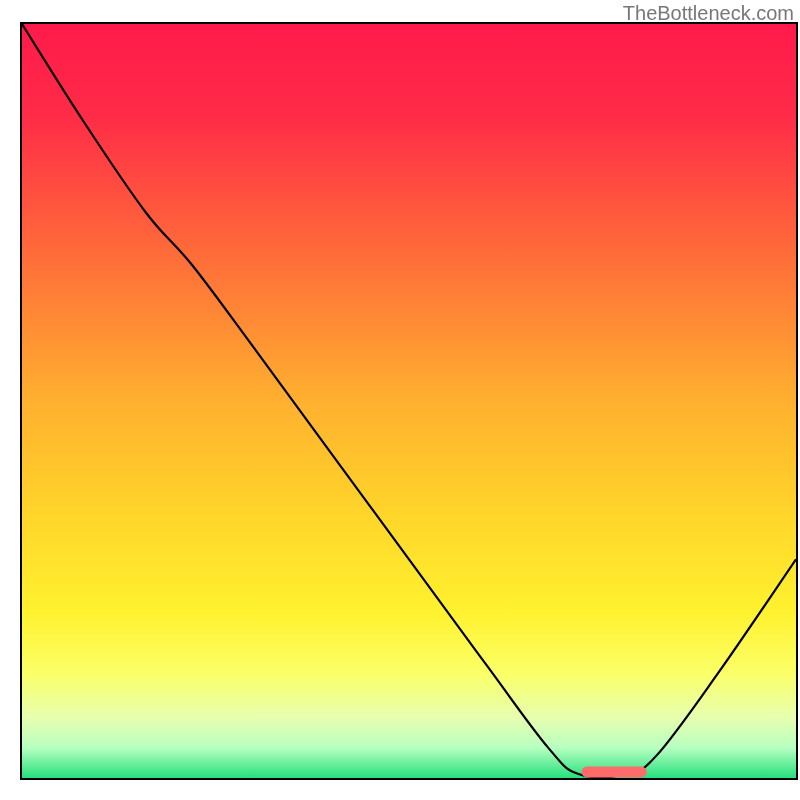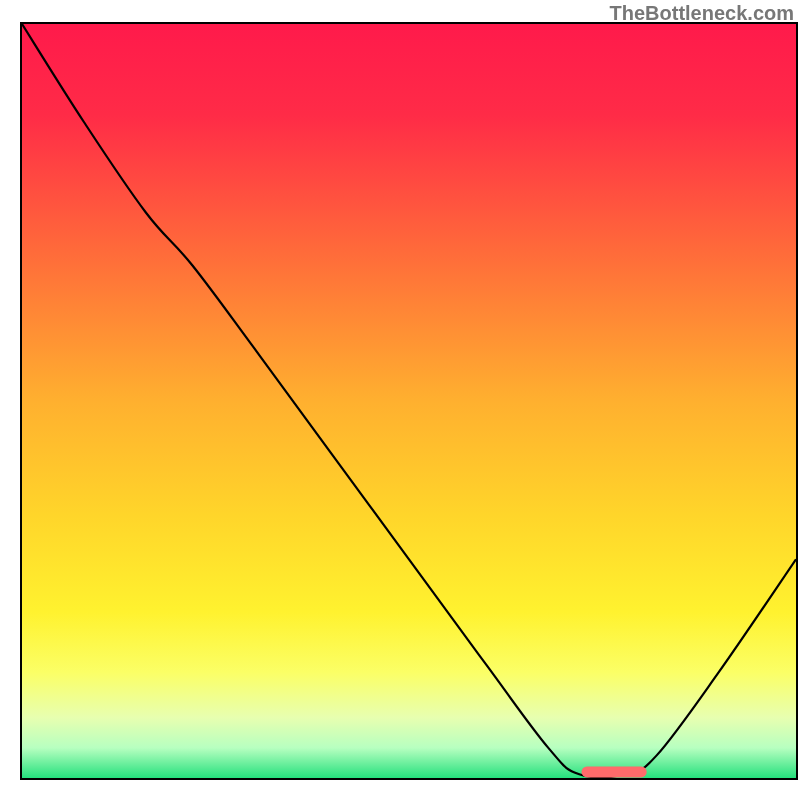--- a/index.html
+++ b/index.html
@@ -1,18 +1,18 @@
 <!DOCTYPE html>
 <html><head>
 <meta charset="utf-8">
 <style>
   html,body{margin:0;padding:0;width:800px;height:800px;overflow:hidden;font-family:Arial,Helvetica,sans-serif;background:#fff}
   .frame{position:absolute;inset:0}
   .border{position:absolute;left:20px;right:2px;top:22px;bottom:20px;border:2px solid #000;box-sizing:border-box}
-  .watermark{position:absolute;top:2px;right:6px;font-size:20px;font-weight:700;color:#777}
+  .watermark{position:absolute;top:2px;right:6px;font-size:20px;font-weight:400;color:#777}
   svg{position:absolute;left:22px;top:24px}
 </style>
 </head>
 <body>
 
 <div class="frame">
   <div class="watermark">TheBottleneck.com</div>
   <div class="border"></div>
   <svg id="plot" width="774" height="754" viewBox="0 0 774 754" preserveAspectRatio="none">
       <defs>

